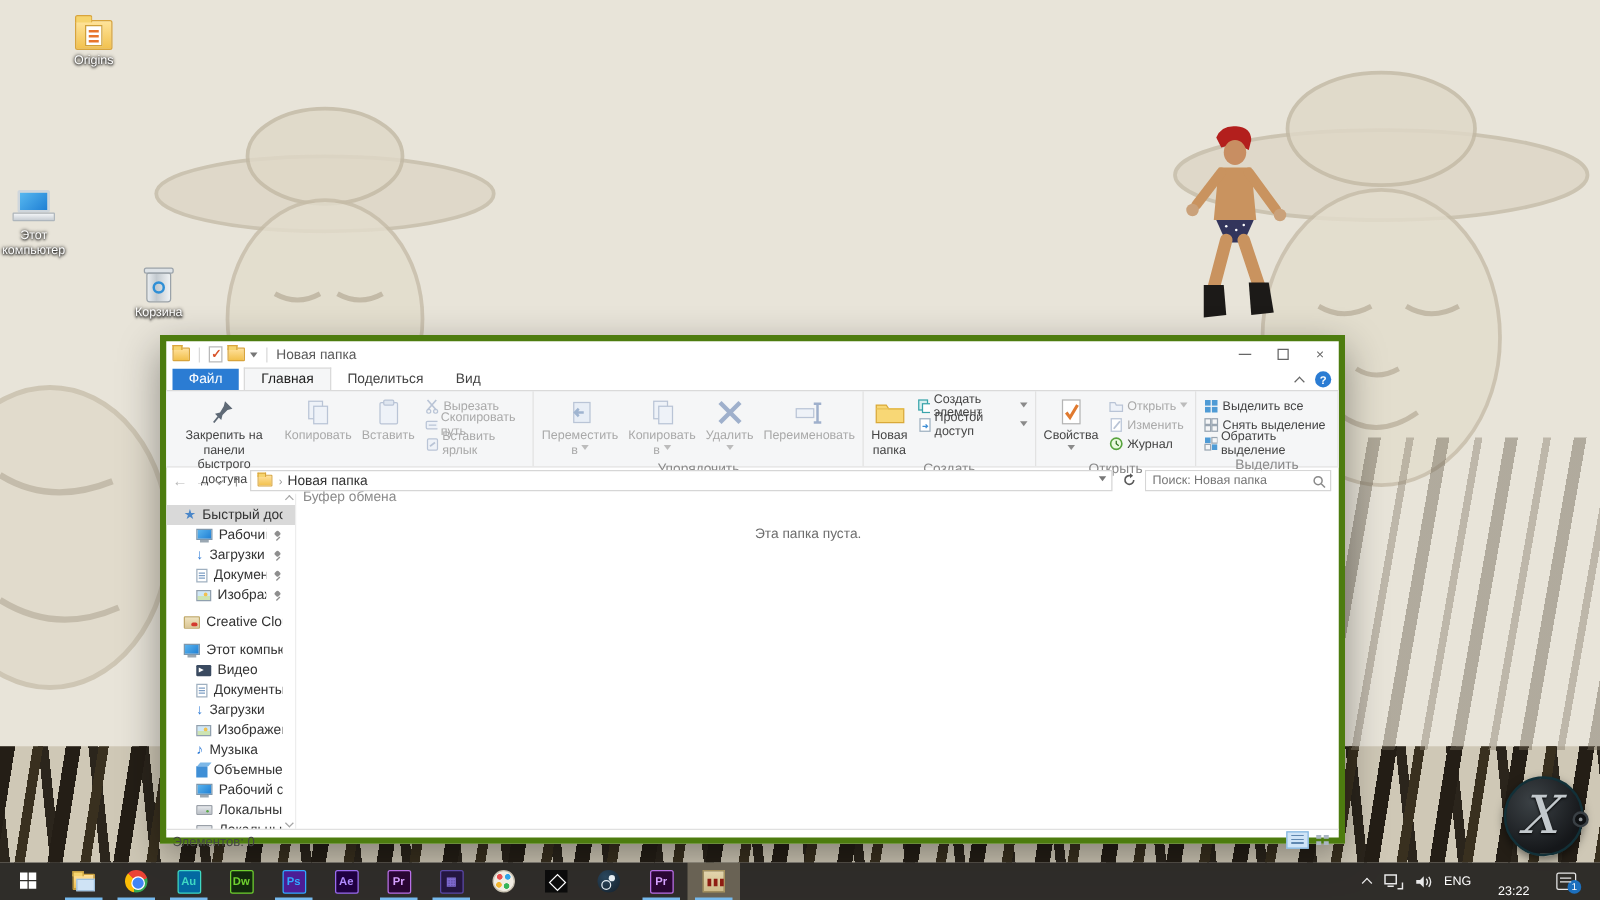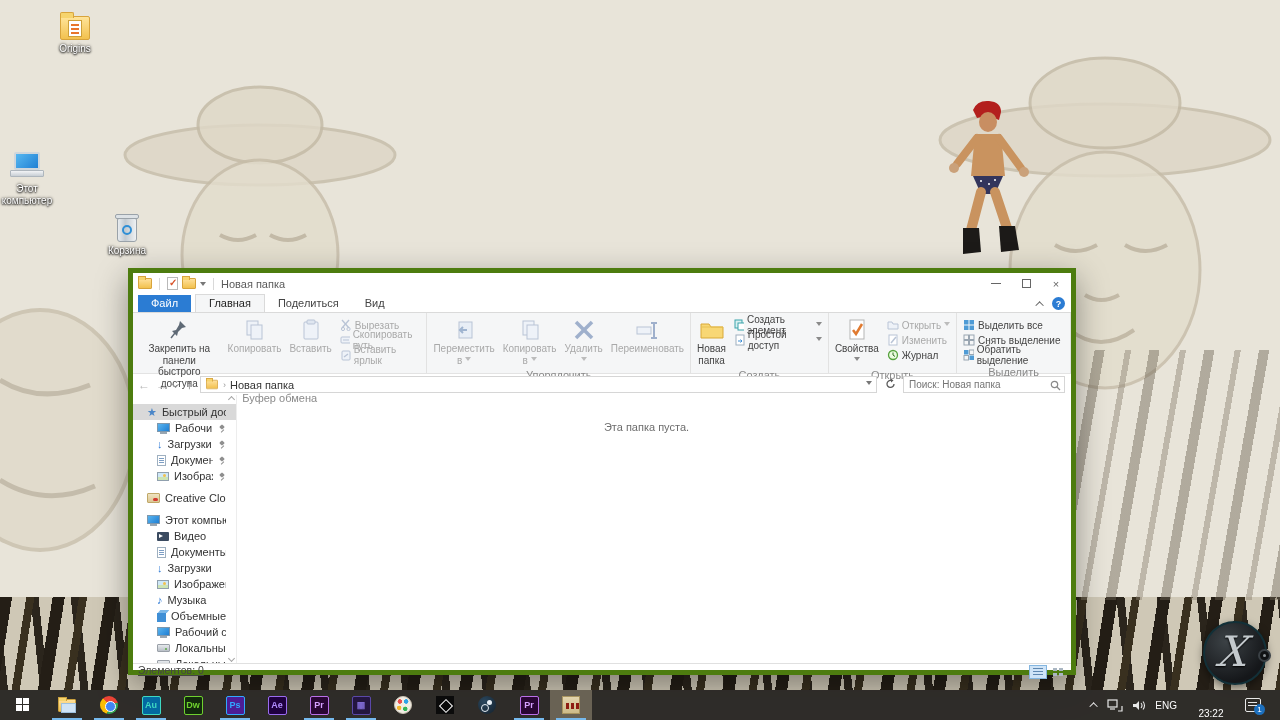--- a/index.html
+++ b/index.html
@@ -87,21 +87,21 @@
   .dis .caret-s { border-top-color:#bcbcbc; }
 
   .addrrow { height:21px; display:flex; align-items:center; padding:0 6px 0 4px; gap:4px; }
   .nav-a { color:#b8b8b8; font-size:12px; width:14px; text-align:center; }
   .nav-a.en { color:#4a4a4a; }
   .chev-sm { width:5px; height:5px; border-left:1.5px solid #999; border-bottom:1.5px solid #999; transform:rotate(-45deg); }
   .addrbox { flex:1; height:17px; border:1px solid #d6d6d6; background:#fff; display:flex; align-items:center; padding:0 4px; gap:4px; }
   .crumb-sep { color:#999; font-size:9px; }
   .addrbox .spacer { flex:1; }
   .refresh-btn { width:18px; text-align:center; }
-  .searchbox { width:162px; height:17px; border:1px solid #d6d6d6; background:#be185d; position:relative; }
+  .searchbox { width:149px; height:17px; border:1px solid #d6d6d6; background:#be185d; position:relative; }
   .searchbox input { width:100%; height:100%; border:none; outline:none; font-size:10px; color:#666; padding:0 18px 0 5px; font-family:"Liberation Sans",sans-serif; }
   .searchbox svg { position:absolute; right:3px; top:3px; }
 
   .mainarea { height:268px; display:flex; }
   .sidebar { width:104px; position:relative; padding-top:9px; border-right:1px solid #ededed; overflow:hidden; }
   .sbrow { height:16px; display:flex; align-items:center; gap:5px; padding-left:14px; padding-right:10px; white-space:nowrap; font-size:11px; color:#333; }
   .sbrow.child { padding-left:24px; }
   .sbrow.sel { background:#d9d9d9; }
   .sbrow .lab { overflow:hidden; flex:1; }
   .sb-gap { height:6px; }
@@ -132,21 +132,21 @@
   .mi-cube::before { content:""; position:absolute; left:1.5px; top:-3px; width:9px; height:3px; background:#7db8e8; transform:skewX(-40deg); }
   .mi-disk { width:13px; height:8px; background:linear-gradient(#e6e9ec,#b9bfc7); border:1px solid #9aa0a8; border-radius:1px; position:relative; }
   .mi-disk::after { content:""; position:absolute; right:2px; top:2.5px; width:2px; height:2px; border-radius:50%; background:#58a846; }
 
   .filelist { flex:1; position:relative; padding-top:0; }
   .colhdr { display:flex; height:17px; align-items:center; color:#4a4a4a; border-bottom:1px solid #fff; position:relative; }
   .colhdr .c { padding-left:6px; border-right:1px solid #f0f0f0; height:100%; display:flex; align-items:center; position:relative; }
   .colhdr .sortmark { position:absolute; left:84px; top:0px; width:5px; height:5px; border-left:1.2px solid #9a9a9a; border-top:1.2px solid #9a9a9a; transform:rotate(45deg); }
   .emptymsg { position:absolute; left:0; right:15px; top:26px; text-align:center; color:#6d6d6d; }
 
-  .statusbar { height:17px; border-top:1px solid #e0e0e0; display:flex; align-items:flex-start; padding:0 5px; font-size:10.5px; color:#444; position:relative;text-decoration:underline; }
+  .statusbar { height:17px; border-top:1px solid #e0e0e0; display:flex; align-items:flex-end; padding:0 5px; font-size:10.5px; color:#444; position:relative; }
   .viewbtns { position:absolute; right:4px; top:1px; display:flex; gap:2px; }
   .vb { width:18px; height:14px; border:1px solid transparent; display:flex; align-items:center; justify-content:center; }
   .vb.active { background:#cfe4f7; border-color:#84b6e0; }
   .vb .lines { width:10px; height:8px; background:repeating-linear-gradient(#5f87b0 0 1px, transparent 1px 3px); }
   .vb .thumbs { width:10px; height:8px; background:
       linear-gradient(#aab6c2,#aab6c2) 0 0/4px 3px no-repeat,
       linear-gradient(#aab6c2,#aab6c2) 6px 0/4px 3px no-repeat,
       linear-gradient(#aab6c2,#aab6c2) 0 5px/4px 3px no-repeat,
       linear-gradient(#aab6c2,#aab6c2) 6px 5px/4px 3px no-repeat; }
 

